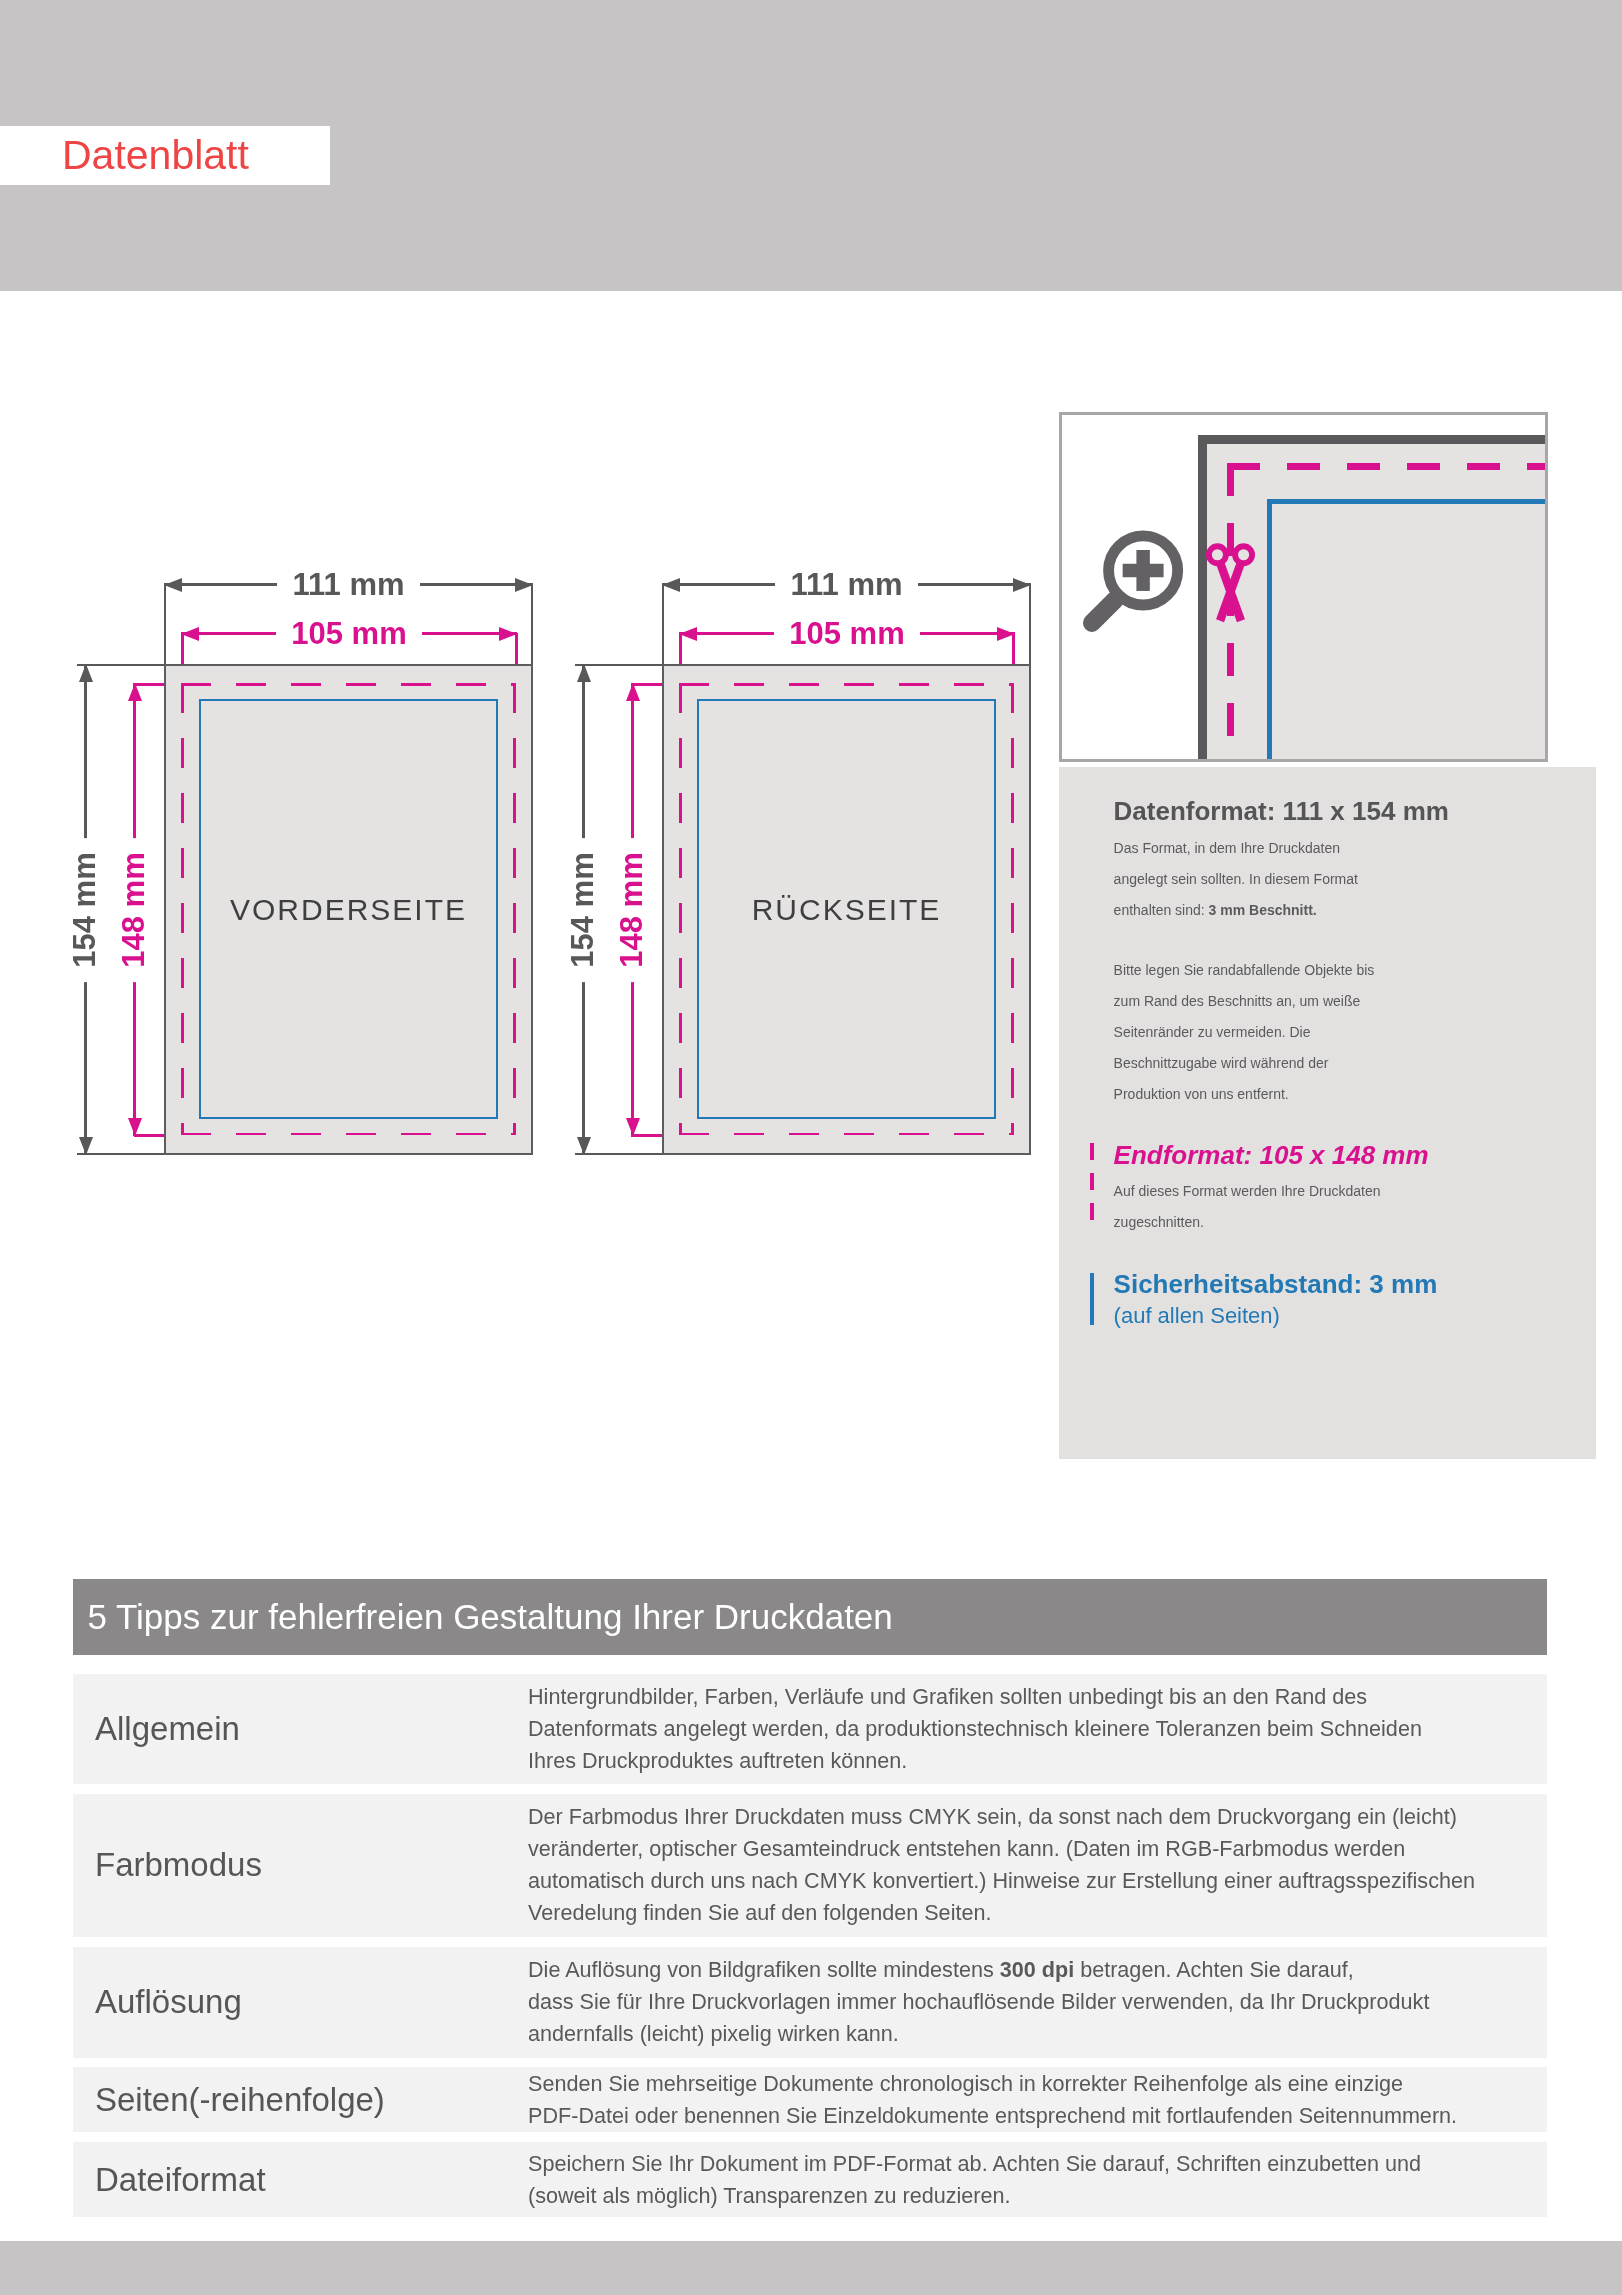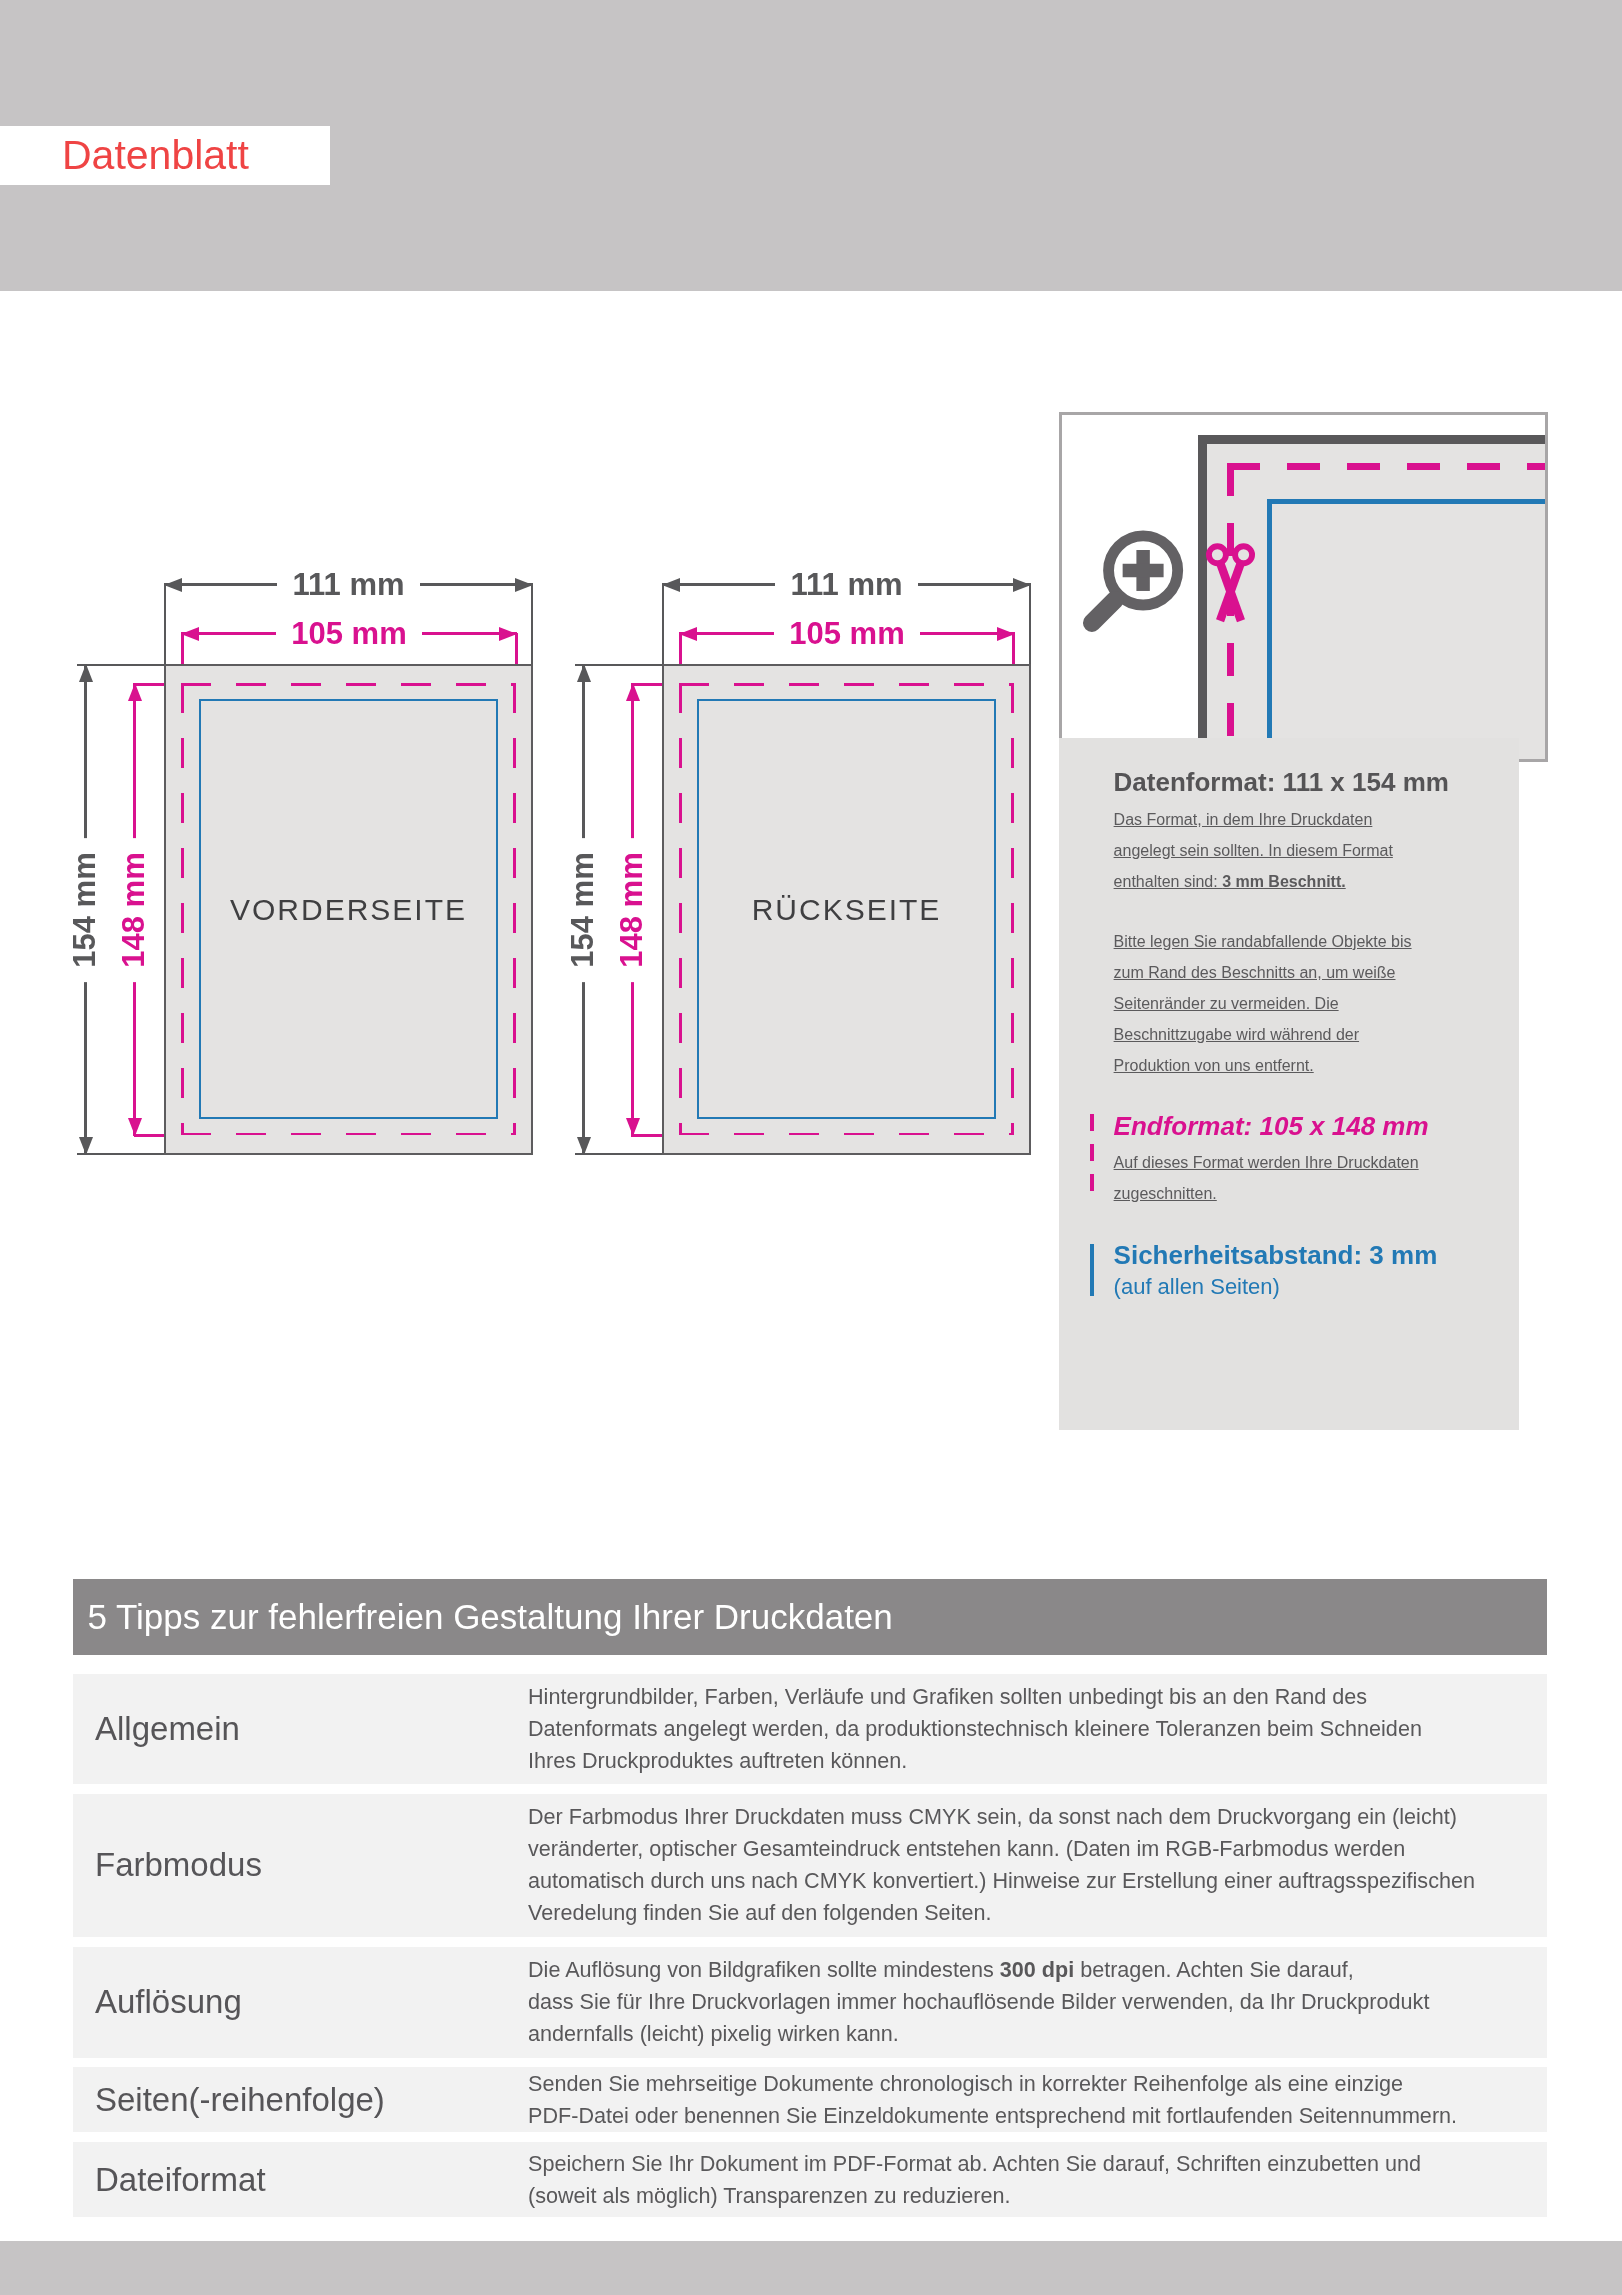--- a/index.html
+++ b/index.html
@@ -60,24 +60,24 @@
   .mag-box .gedge-h{position:absolute;left:136px;top:20px;right:0;height:9.2px;background:#59585a;}
   .mag-box .fill{position:absolute;left:145px;top:29.4px;right:0;bottom:0;background:var(--card);}
   .mag-box .mdashy{position:absolute;left:165px;top:48px;bottom:0;width:6.5px;
                    background:repeating-linear-gradient(180deg,var(--mag) 0 33px,transparent 33px 60px);}
   .mag-box .mdashx{position:absolute;left:165px;top:48px;right:0;height:6.5px;
                    background:repeating-linear-gradient(90deg,var(--mag) 0 33px,transparent 33px 60px);}
   .mag-box .bline-v{position:absolute;left:205px;top:84px;bottom:0;width:4.6px;background:var(--blue);}
   .mag-box .bline-h{position:absolute;left:205px;top:84px;right:0;height:4.6px;background:var(--blue);}
 
   
-  .info-panel{left:1059px;top:738px;width:460px;min-height:692px;background:var(--panel);
+  .info-panel{left:1059px;top:767px;width:537px;min-height:692px;background:var(--panel);
               box-sizing:border-box;padding:29.4px 17px 19.6px 31px;color:var(--body);}
   .info-panel h3{margin:0;font-size:26px;line-height:31px;color:#555456;}
-  .info-panel p{margin:5.2px 0 0 0;font-size:16px;line-height:31px;white-space:pre-line;text-decoration:underline;}
+  .info-panel p{margin:5.2px 0 0 0;font-size:14px;line-height:31px;white-space:pre-line;}
   .info-panel .gap{margin-top:29px;}
   .sec{position:relative;padding-left:23.6px;}
   .sec .marker{position:absolute;left:0;top:3.9px;bottom:5.2px;width:3.9px;}
   .sec-end{margin-top:30px;}
   .sec-end h3{color:var(--mag);font-style:italic;}
   .sec-end .marker{background:repeating-linear-gradient(180deg,var(--mag) 0 17px,transparent 17px 30px);}
   .sec-safe{margin-top:31px;}
   .sec-safe h3{color:var(--blue);}
   .sec-safe .sub{margin:1.3px 0 0 0;font-size:22px;line-height:29px;color:var(--blue);}
   .sec-safe .marker{background:var(--blue);}

